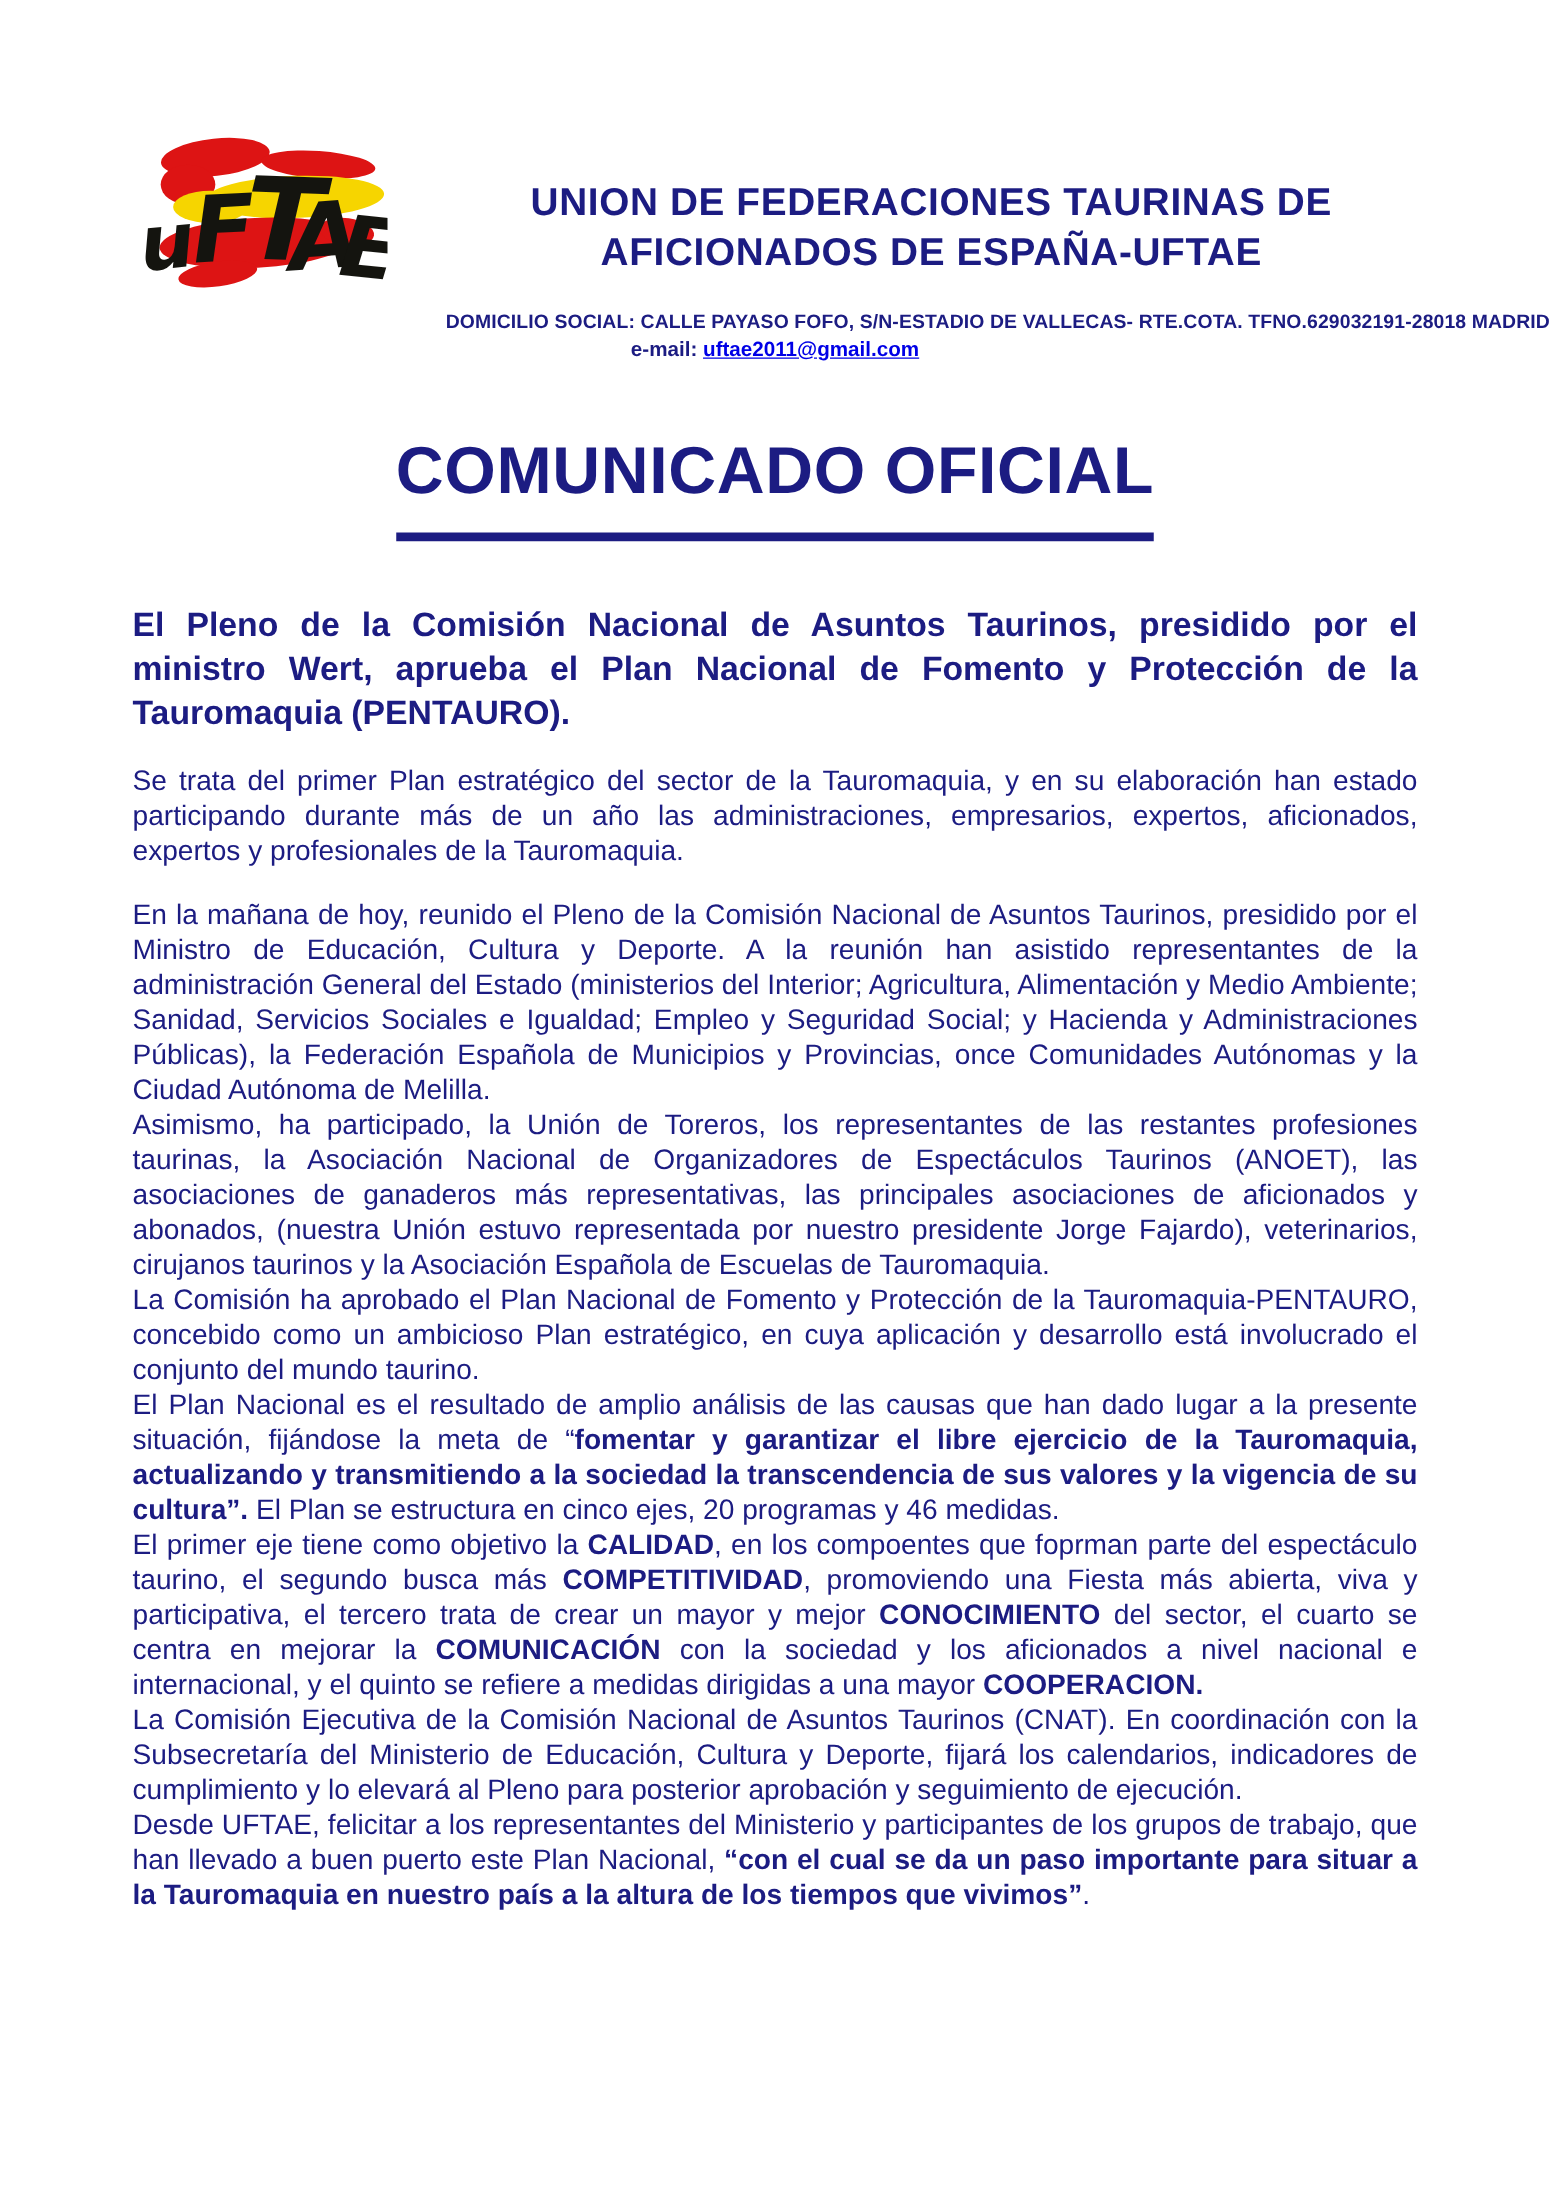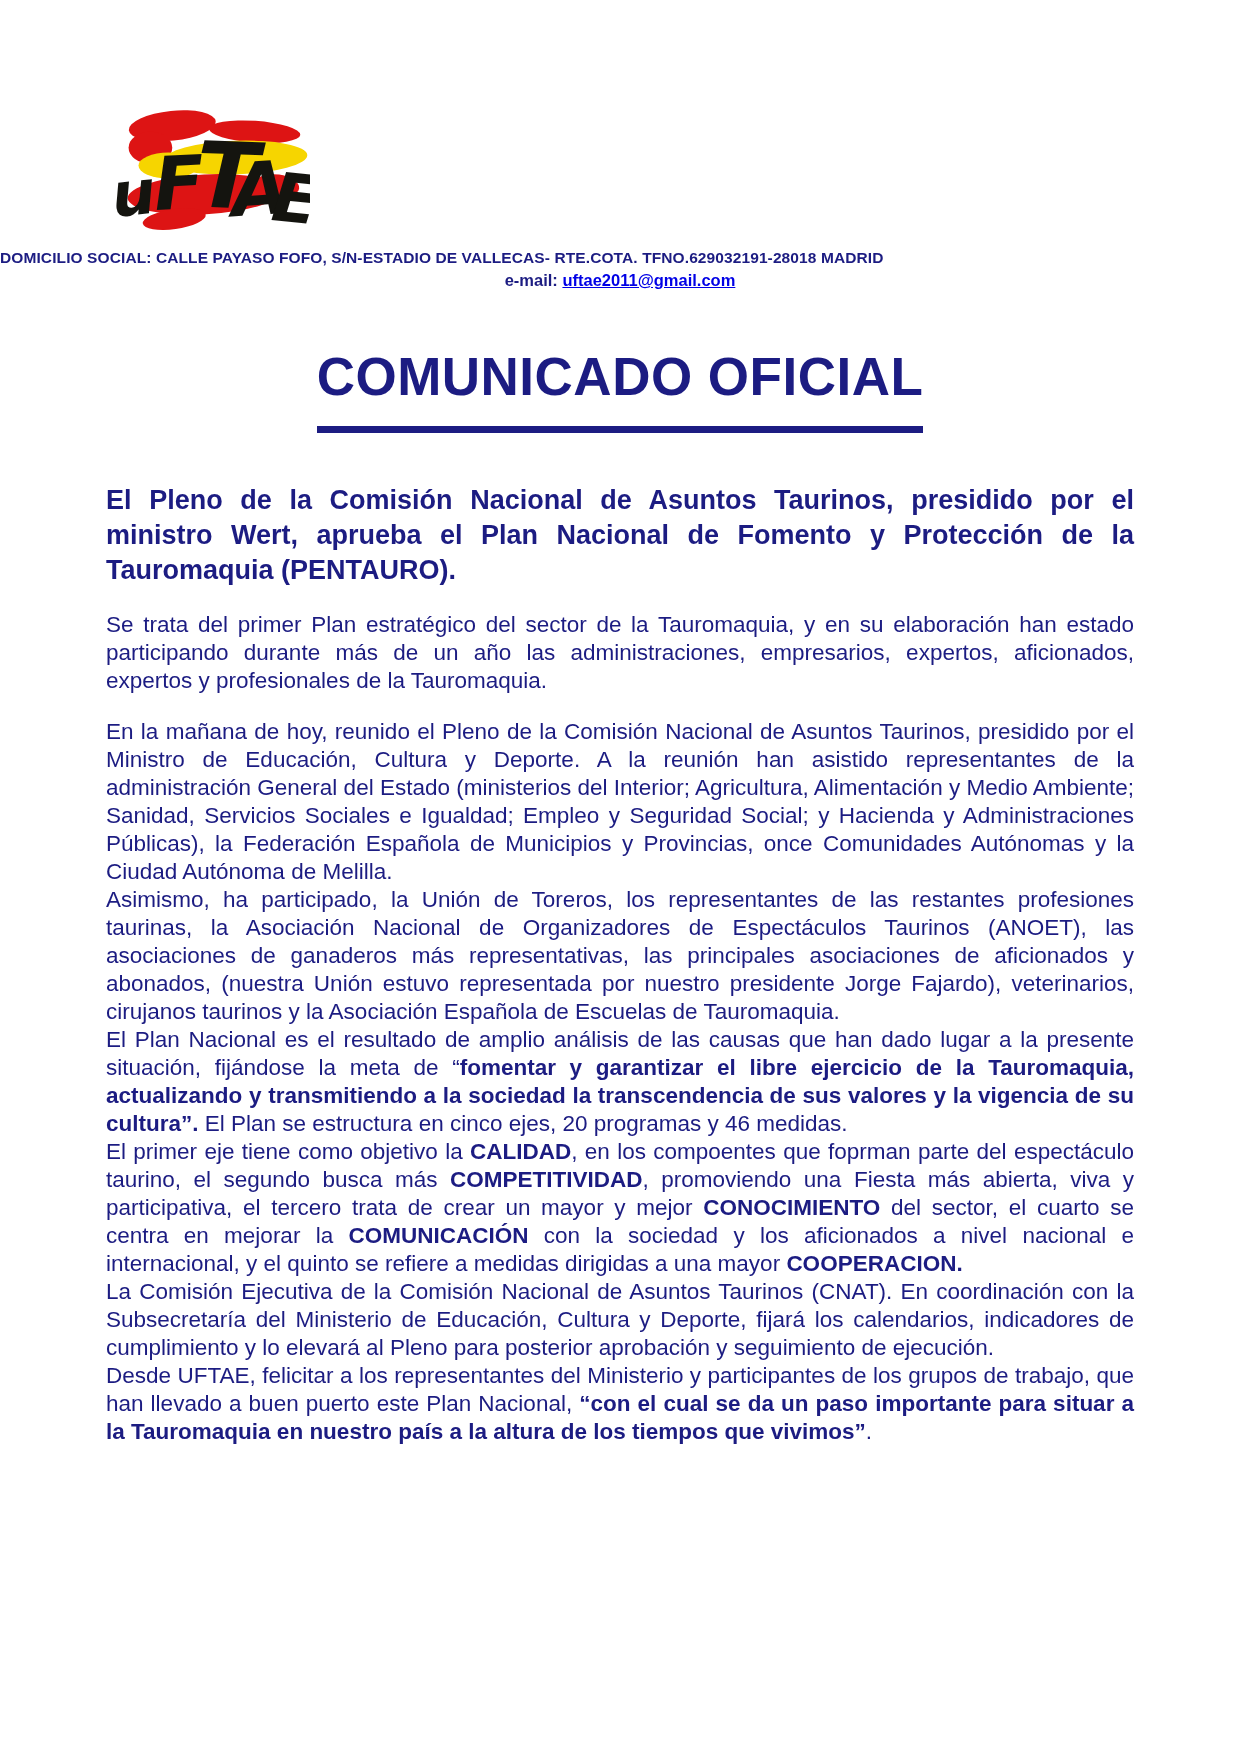--- a/index.html
+++ b/index.html
@@ -19,21 +19,21 @@
   }
   .page{position:relative;width:1240px;height:1754px;overflow:hidden;background:#fff;}
 
   .header-row{display:flex;align-items:flex-start;padding:96px 60px 0 110px;}
   .logo{width:200px;height:144px;flex:none;}
   .header-title{
     flex:1;text-align:center;font-weight:bold;
     font-size:31px;line-height:40px;padding-top:46px;letter-spacing:0.5px;
   }
   .address{
-    text-align:left;font-weight:bold;font-size:15.5px;line-height:20px;margin-top:8px;
+    text-align:right;font-weight:bold;font-size:15.5px;line-height:20px;margin-top:8px;
     letter-spacing:0.1px;
   }
   .email-line{text-align:center;font-weight:bold;font-size:16.5px;margin-top:3px;}
   .email-line a{color:var(--link);text-decoration:underline;}
 
   .doc-title{text-align:center;margin-top:56px;font-size:53px;font-weight:bold;}
   .doc-title .underl{
     display:inline-block;border-bottom:7px solid var(--navy);
     padding-bottom:19px;letter-spacing:0.5px;
   }
@@ -69,38 +69,43 @@
 
         <g font-family="DejaVu Sans, sans-serif" font-weight="bold" font-style="italic" fill="var(--logo-letters, #14140f)">
           <text x="2" y="120" font-size="62" transform="rotate(-6 20 110)">u</text>
           <text x="44" y="114" font-size="74" transform="rotate(-3 60 100)">F</text>
           <text x="86" y="112" font-size="92" transform="rotate(2 105 90)">T</text>
           <text x="122" y="120" font-size="74" transform="rotate(-4 140 105)">A</text>
           <text x="162" y="126" font-size="68" transform="rotate(6 175 110)">E</text>
         </g>
       </svg>
     </div>
+    <div class="header-title">
+      <div>UNION DE FEDERACIONES TAURINAS DE</div>
+      <div>AFICIONADOS DE ESPAÑA-UFTAE</div>
+    </div>
   </div>
 
   <div class="address">DOMICILIO SOCIAL: CALLE PAYASO FOFO, S/N-ESTADIO DE VALLECAS- RTE.COTA. TFNO.629032191-28018 MADRID</div>
 
   <div class="email-line">
     <span>e-mail: </span><a href="#">uftae2011@gmail.com</a>
   </div>
 
   <div class="doc-title">
     <span class="underl">COMUNICADO OFICIAL</span>
   </div>
 
   <div class="content">
     <p class="lead">El Pleno de la Comisión Nacional de Asuntos Taurinos, presidido por el ministro Wert, aprueba el Plan Nacional de Fomento y Protección de la Tauromaquia (PENTAURO).</p>
     <div class="bodytext">
         <p class="gap"><span>Se trata del primer Plan estratégico del sector de la Tauromaquia, y en su elaboración han estado participando durante más de un año las administraciones, empresarios, expertos, aficionados, expertos y profesionales de la Tauromaquia.</span></p>
         <p class="gap"><span>En la mañana de hoy, reunido el Pleno de la Comisión Nacional de Asuntos Taurinos, presidido por el Ministro de Educación, Cultura y Deporte. A la reunión han asistido representantes de la administración General del Estado (ministerios del Interior; Agricultura, Alimentación y Medio Ambiente; Sanidad, Servicios Sociales e Igualdad; Empleo y Seguridad Social; y Hacienda y Administraciones Públicas), la Federación Española de Municipios y Provincias, once Comunidades Autónomas y la Ciudad Autónoma de Melilla.</span></p>
         <p><span>Asimismo, ha participado, la Unión de Toreros, los representantes de las restantes profesiones taurinas, la Asociación Nacional de Organizadores de Espectáculos Taurinos (ANOET), las asociaciones de ganaderos más representativas, las principales asociaciones de aficionados y abonados, (nuestra Unión estuvo representada por nuestro presidente Jorge Fajardo), veterinarios, cirujanos taurinos y la Asociación Española de Escuelas de Tauromaquia.</span></p>
+        <p><span>La Comisión ha aprobado el Plan Nacional de Fomento y Protección de la Tauromaquia-PENTAURO, concebido como un ambicioso Plan estratégico, en cuya aplicación y desarrollo está involucrado el conjunto del mundo taurino.</span></p>
         <p><span>El Plan Nacional es el resultado de amplio análisis de las causas que han dado lugar a la presente situación, fijándose la meta de “</span><b>fomentar y garantizar el libre ejercicio de la Tauromaquia, actualizando y transmitiendo a la sociedad la transcendencia de sus valores y la vigencia de su cultura”.</b><span> El Plan se estructura en cinco ejes, 20 programas y 46 medidas.</span></p>
         <p><span>El primer eje tiene como objetivo la </span><b>CALIDAD</b><span>, en los compoentes que foprman parte del espectáculo taurino, el segundo busca más </span><b>COMPETITIVIDAD</b><span>, promoviendo una Fiesta más abierta, viva y participativa, el tercero trata de crear un mayor y mejor </span><b>CONOCIMIENTO</b><span> del sector, el cuarto se centra en mejorar la </span><b>COMUNICACIÓN</b><span> con la sociedad y los aficionados a nivel nacional e internacional, y el quinto se refiere a medidas dirigidas a una mayor </span><b>COOPERACION.</b></p>
         <p><span>La Comisión Ejecutiva de la Comisión Nacional de Asuntos Taurinos  (CNAT). En coordinación con la Subsecretaría del Ministerio de Educación, Cultura y Deporte, fijará los calendarios, indicadores de cumplimiento y lo elevará al Pleno para posterior aprobación y seguimiento de ejecución.</span></p>
         <p><span>Desde UFTAE, felicitar a los representantes del Ministerio y participantes de los grupos de trabajo, que han llevado a buen puerto este Plan Nacional, </span><b>“con el cual se da un paso importante para situar a la Tauromaquia en nuestro país a la altura de los tiempos que vivimos”</b><span>.</span></p>
       </div>
   </div>
 
   <div class="signature">
   </div>
 

